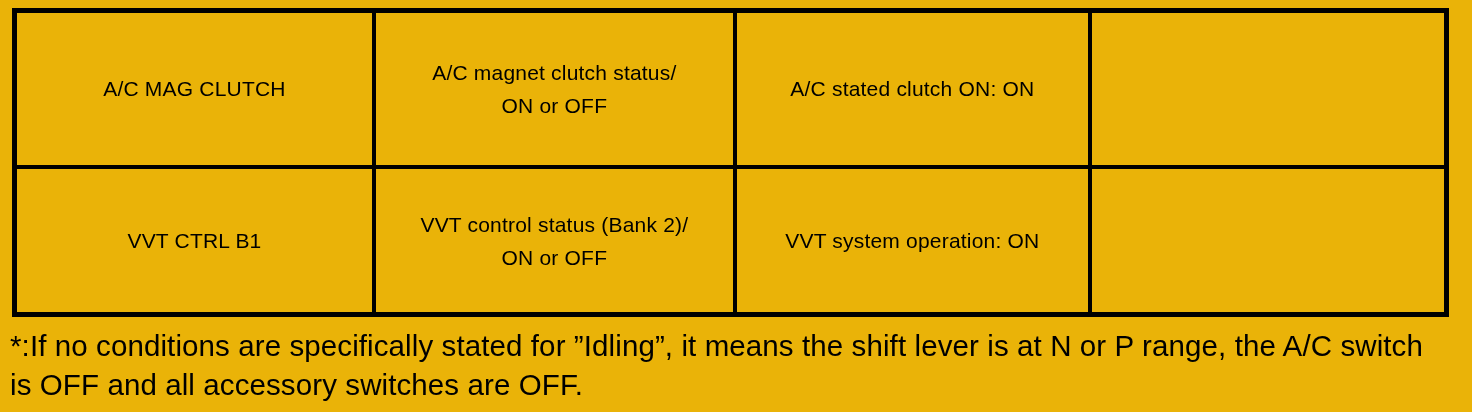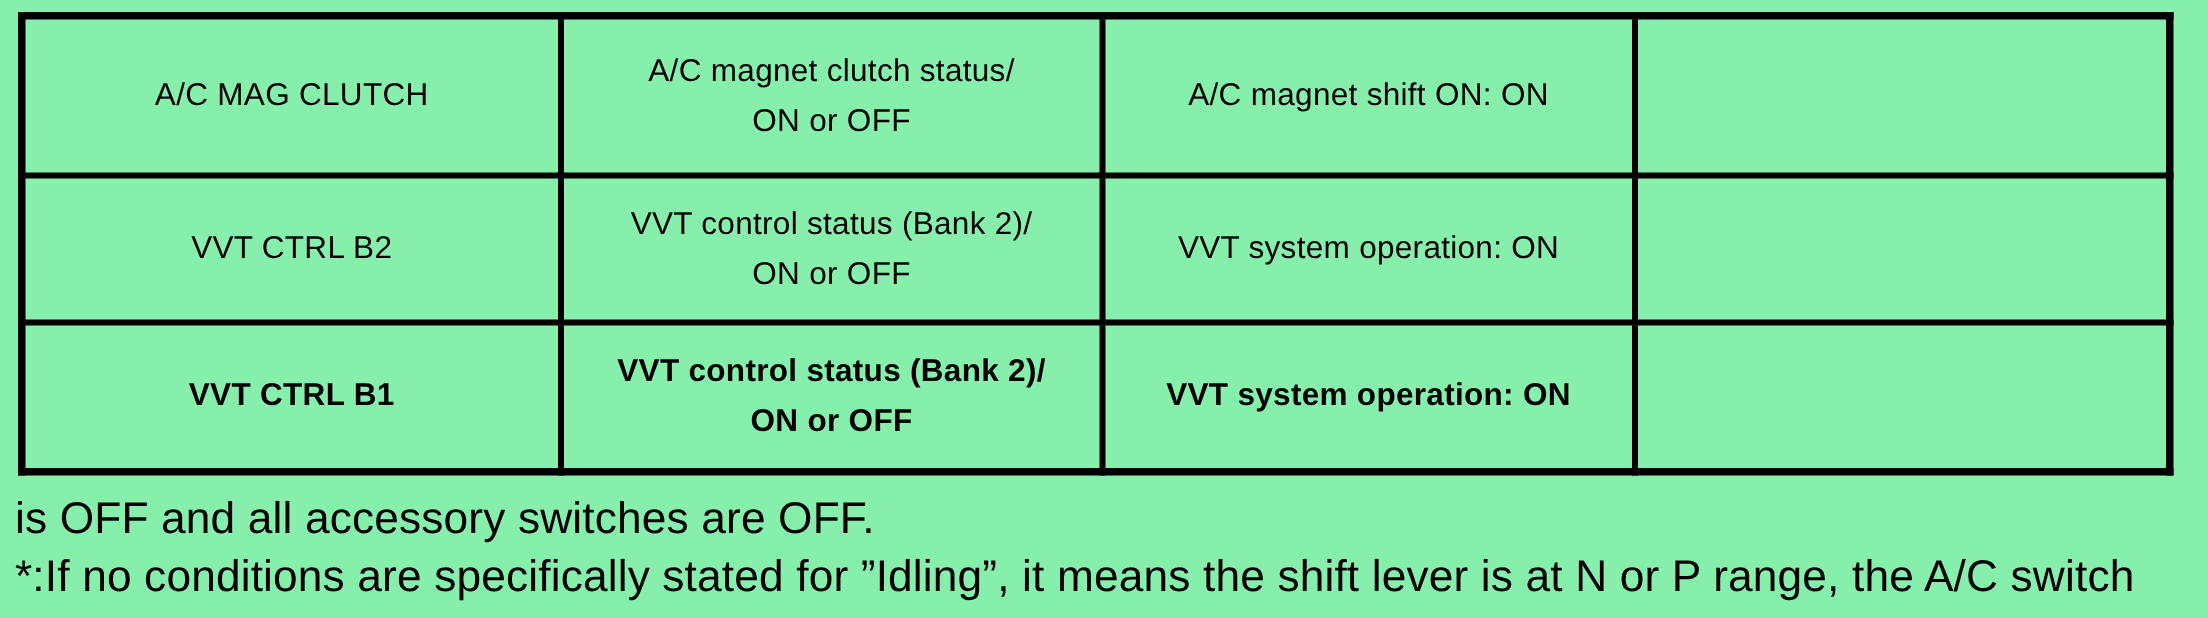--- a/index.html
+++ b/index.html
@@ -4,21 +4,21 @@
 <style>
   html, body {
     margin: 0;
     padding: 0;
     background: #ffffff;
   }
   .page {
     position: relative;
     width: 1472px;
     height: 412px;
-    background: #86efac;
+    background: #eab308;
     font-family: "Liberation Sans", "DejaVu Sans", sans-serif;
     color: #000000;
     overflow: hidden;
   }
   table.scan-table {
     position: absolute;
     left: 12px;
     top: 8px;
     width: 1437px;
     height: 309px;
@@ -34,21 +34,21 @@
     padding: 0 8px;
     letter-spacing: 0.2px;
   }
   col.c1 { width: 25.1%; }
   col.c2 { width: 25.2%; }
   col.c3 { width: 24.8%; }
   col.c4 { width: 24.9%; }
   tr.r1 { height: 81px; }
   tr.r2 { height: 75px; }
   tr.r3 { height: 75px; }
-  tr.r4 { height: 76px; font-weight: bold; }
+  tr.r4 { height: 76px; }
   .desc-line {
     line-height: 33px;
   }
   .footnote {
     position: absolute;
     left: 10px;
     top: 326px;
     width: 1462px;
     font-size: 29.5px;
     line-height: 39px;
@@ -68,42 +68,33 @@
         <col class="c3">
         <col class="c4">
     </colgroup>
     <tbody>
       <tr class="r1">
         <td>A/C MAG CLUTCH</td>
         <td>
           <div class="desc-line">A/C magnet clutch status/</div>
           <div class="desc-line">ON or OFF</div>
         </td>
-        <td>A/C magnet shift ON: ON</td>
-        <td></td>
-      </tr>
-      <tr class="r3">
-        <td>VVT CTRL B2</td>
-        <td>
-          <div class="desc-line">VVT control status (Bank 2)/</div>
-          <div class="desc-line">ON or OFF</div>
-        </td>
-        <td>VVT system operation: ON</td>
+        <td>A/C stated clutch ON: ON</td>
         <td></td>
       </tr>
       <tr class="r4">
         <td>VVT CTRL B1</td>
         <td>
           <div class="desc-line">VVT control status (Bank 2)/</div>
           <div class="desc-line">ON or OFF</div>
         </td>
         <td>VVT system operation: ON</td>
         <td></td>
       </tr>
     </tbody>
   </table>
 
   <div class="footnote">
+    <div>*:If no conditions are specifically stated for ”Idling”, it means the shift lever is at N or P range, the A/C switch</div>
     <div>is OFF and all accessory switches are OFF.</div>
-    <div>*:If no conditions are specifically stated for ”Idling”, it means the shift lever is at N or P range, the A/C switch</div>
   </div>
 
 </div>
 
 </body></html>

